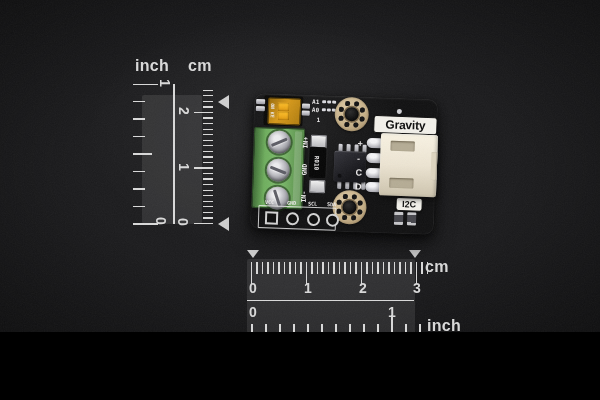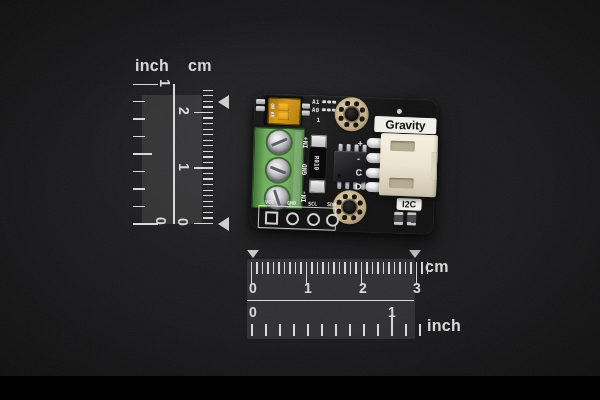--- a/index.html
+++ b/index.html
@@ -1,17 +1,17 @@
 <!DOCTYPE html>
 <html style="--bg: #1c1c1e; --ruler: #d9d9d9; --pcb: #111112; --green: #7dbb6c; --amber: #d6991b; --ivory: #ece4d2; --gold: #c7b189; --labelw: #f2f0ea;"><head>
 <meta charset="utf-8">
 <style>
   html,body{margin:0;padding:0;background:#000;}
   .stage{
-    position:relative;width:600px;height:376px;overflow:hidden;
+    position:relative;width:600px;height:332px;overflow:hidden;
     background:var(--bg,#1c1c1e);
     font-family:"Liberation Sans",sans-serif;
   }
   .vignette{
     position:absolute;inset:0;
     background:
       radial-gradient(ellipse at 46% 40%, rgba(255,255,255,.055), rgba(255,255,255,0) 42%),
       radial-gradient(ellipse at 50% 50%, rgba(0,0,0,0) 50%, rgba(0,0,0,.5) 105%);
   }
   .noise{position:absolute;inset:0;pointer-events:none;opacity:.55;}

